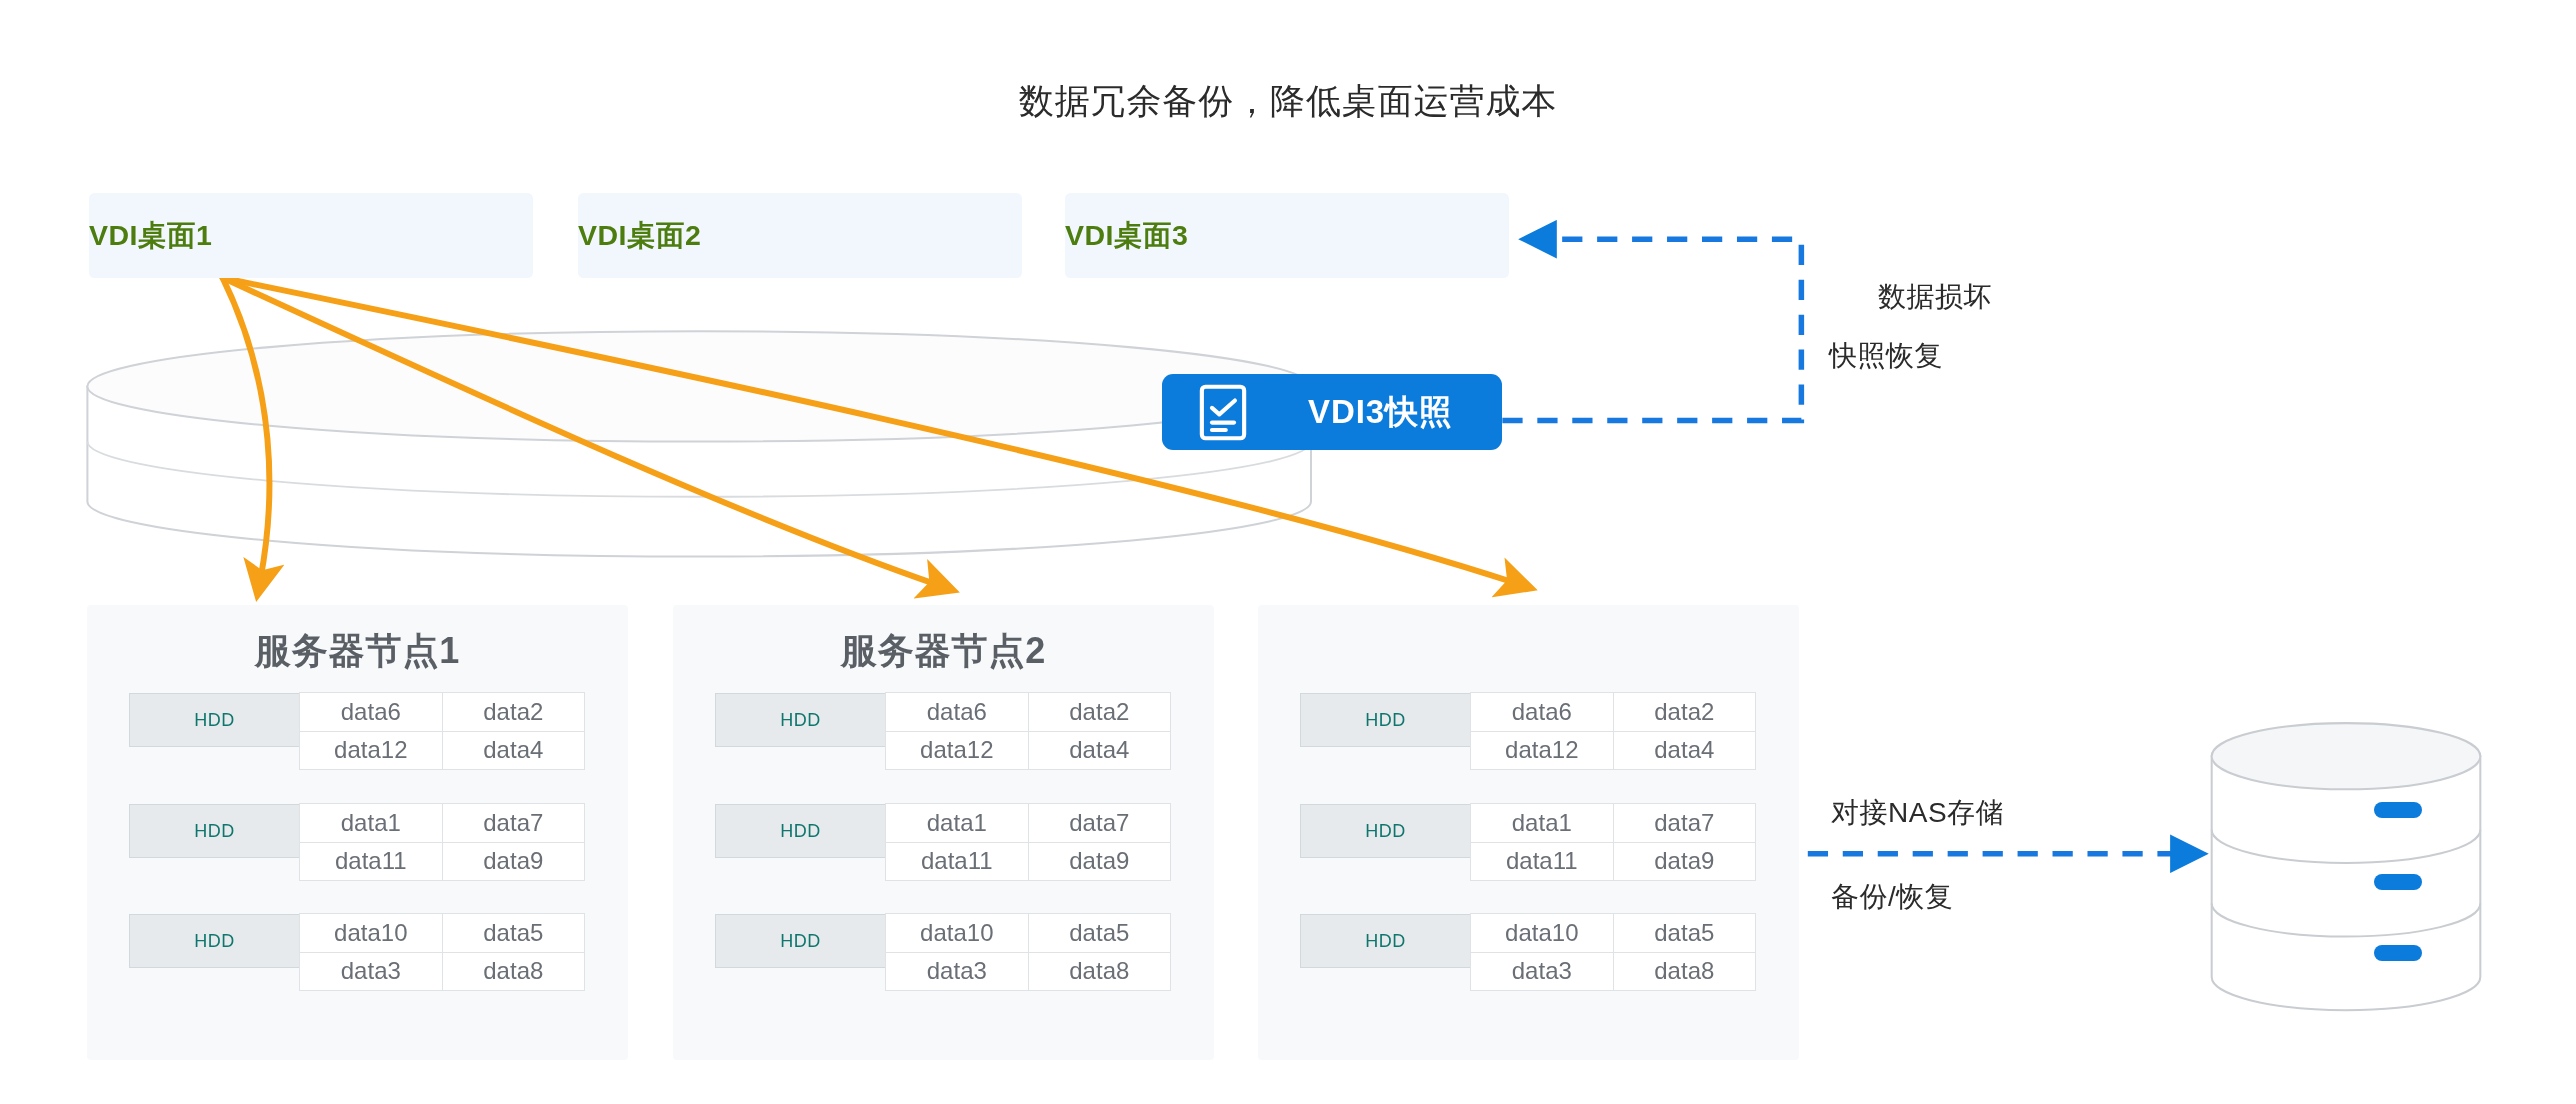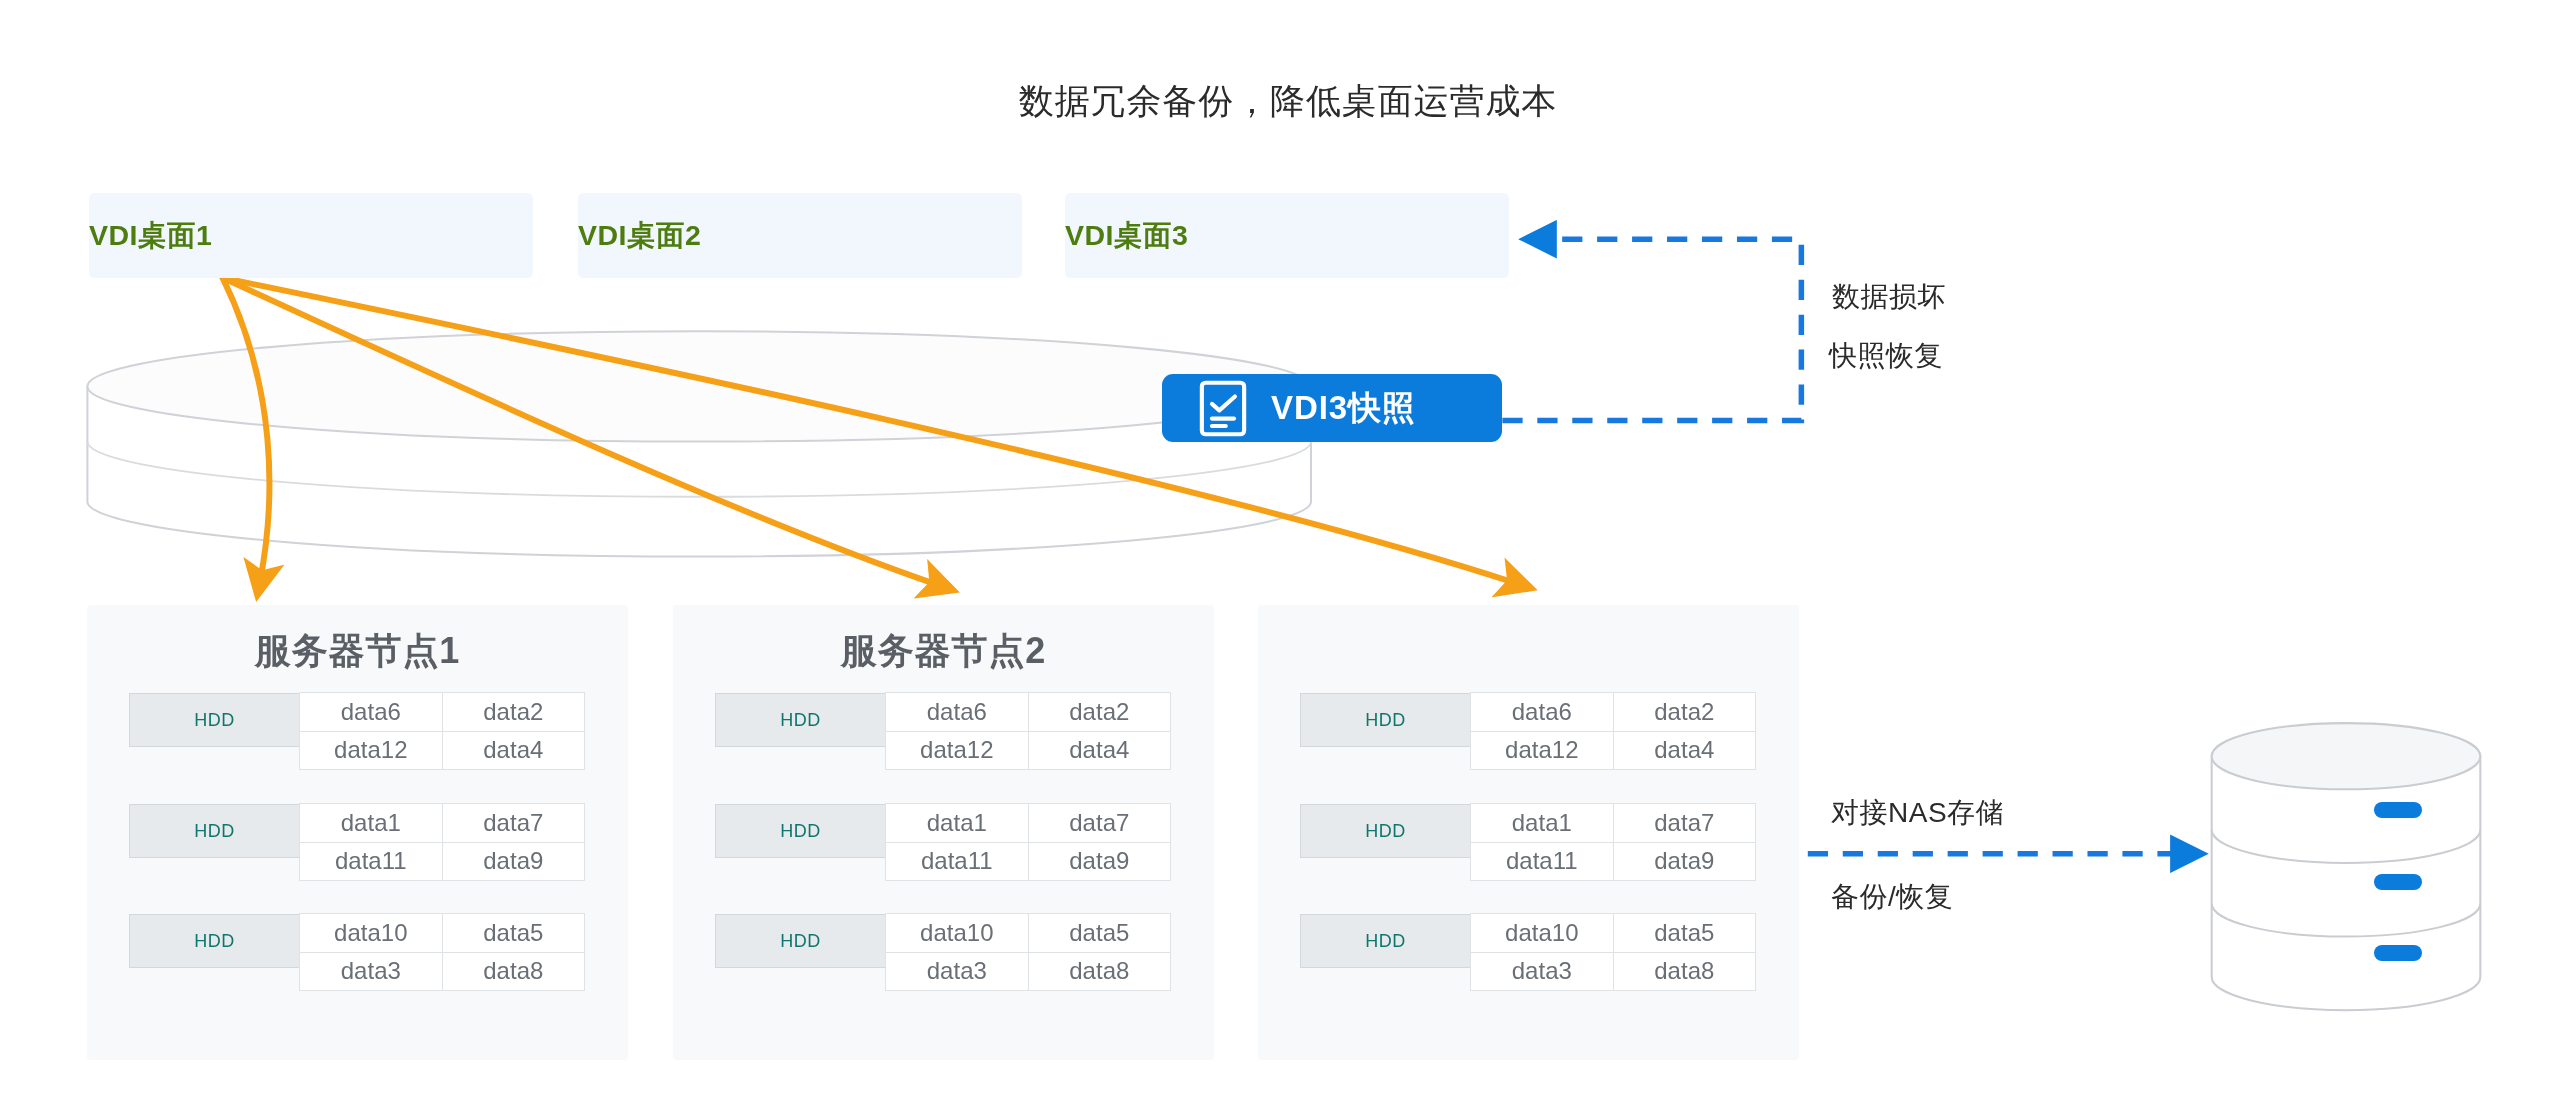--- a/index.html
+++ b/index.html
@@ -32,37 +32,38 @@
   #vdi3{left:1065px;top:193px;width:444px;}
   .pool-label{
     position:absolute;left:0;top:354px;width:1224px;
     text-align:center;
     font-size:30px;font-weight:bold;color:#666a70;letter-spacing:0.9px;
     z-index:4;white-space:nowrap;
   }
 
   
   .snap-badge{
-    position:absolute;left:1162px;top:374px;width:340px;height:68px;
+    position:absolute;left:1162px;top:374px;width:340px;height:76px;
     background:#0b7bdc;border-radius:11px;
     display:flex;align-items:center;
     z-index:6;
+    gap:37px;
   }
   .snap-icon{margin-left:37px;display:flex;align-items:center;}
   .snap-text{
     margin-left:24px;color:#ffffff;font-size:33px;font-weight:bold;
     letter-spacing:0.9px;white-space:nowrap;
   }
 
   
   .anno{
     position:absolute;font-size:28px;color:#2b2b2b;
     letter-spacing:0.5px;white-space:nowrap;line-height:1.0;
   }
-  #anno-damage{left:1832px;top:283px;}
+  #anno-damage{left:1878px;top:283px;}
   #anno-snaprestore{left:1829px;top:342px;}
   #anno-nas{left:1831px;top:799px;}
   #anno-backup{left:1831px;top:883px;}
 
   
   .node-panel{
     position:absolute;top:605px;width:541px;height:455px;
     background:#f7f9fa;border-radius:3.7px;
   }
   #node1{left:87px;}

